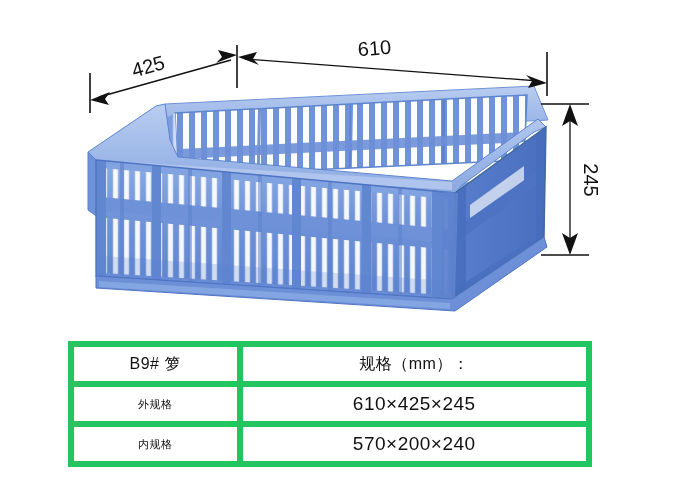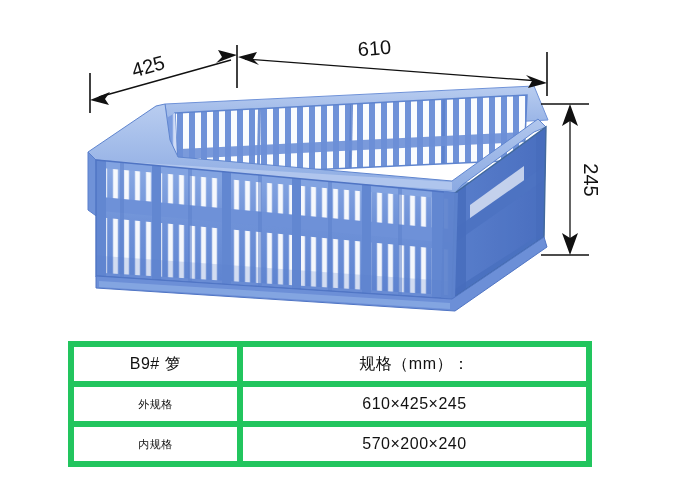--- a/index.html
+++ b/index.html
@@ -21,21 +21,21 @@
   #spec-table td{
     border:6px solid #22c55e;
     height:32px;
     text-align:center;
     vertical-align:middle;
     color:#111;
     font-family:"Liberation Sans","DejaVu Sans",sans-serif;
     letter-spacing:.5px;
   }
   #spec-table td.k{width:168px;font-size:11px;}
-  #spec-table td.v{width:354px;font-size:16px;}
+  #spec-table td.v{width:354px;font-size:19px;}
   #spec-table tr.head td{font-size:16px;}
 </style>
 </head>
 <body>
 
 <div id="root">
 
   <div id="illus">
     <svg width="696" height="330" viewBox="0 0 696 330" xmlns="http://www.w3.org/2000/svg">
       <defs>

